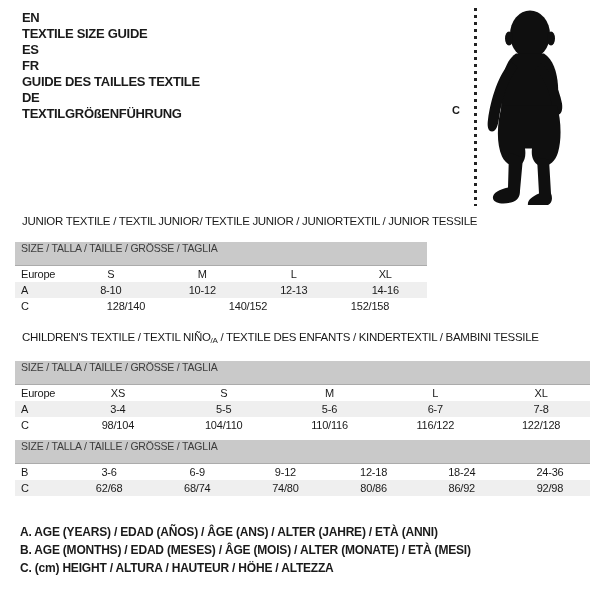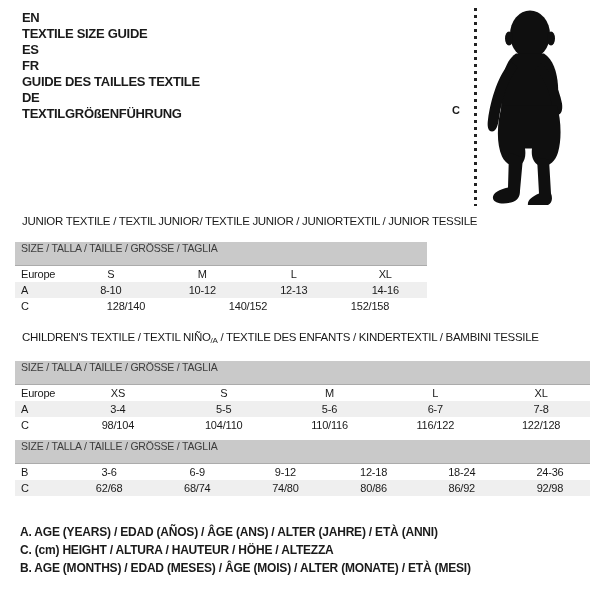--- a/index.html
+++ b/index.html
@@ -163,17 +163,17 @@
       <span class="cell">68/74</span>
       <span class="cell">74/80</span>
       <span class="cell">80/86</span>
       <span class="cell">86/92</span>
       <span class="cell">92/98</span>
     </div>
   </div>
 
   <div class="notes">
     <div>A. AGE (YEARS) / EDAD (AÑOS) / ÂGE (ANS) / ALTER (JAHRE) / ETÀ (ANNI)</div>
+    <div>B. AGE (MONTHS) / EDAD (MESES) / ÂGE (MOIS) / ALTER (MONATE) / ETÀ (MESI)</div>
     <div>C. (cm) HEIGHT / ALTURA / HAUTEUR / HÖHE / ALTEZZA</div>
-    <div>B. AGE (MONTHS) / EDAD (MESES) / ÂGE (MOIS) / ALTER (MONATE) / ETÀ (MESI)</div>
   </div>
 
 </div>
 
 </body></html>

